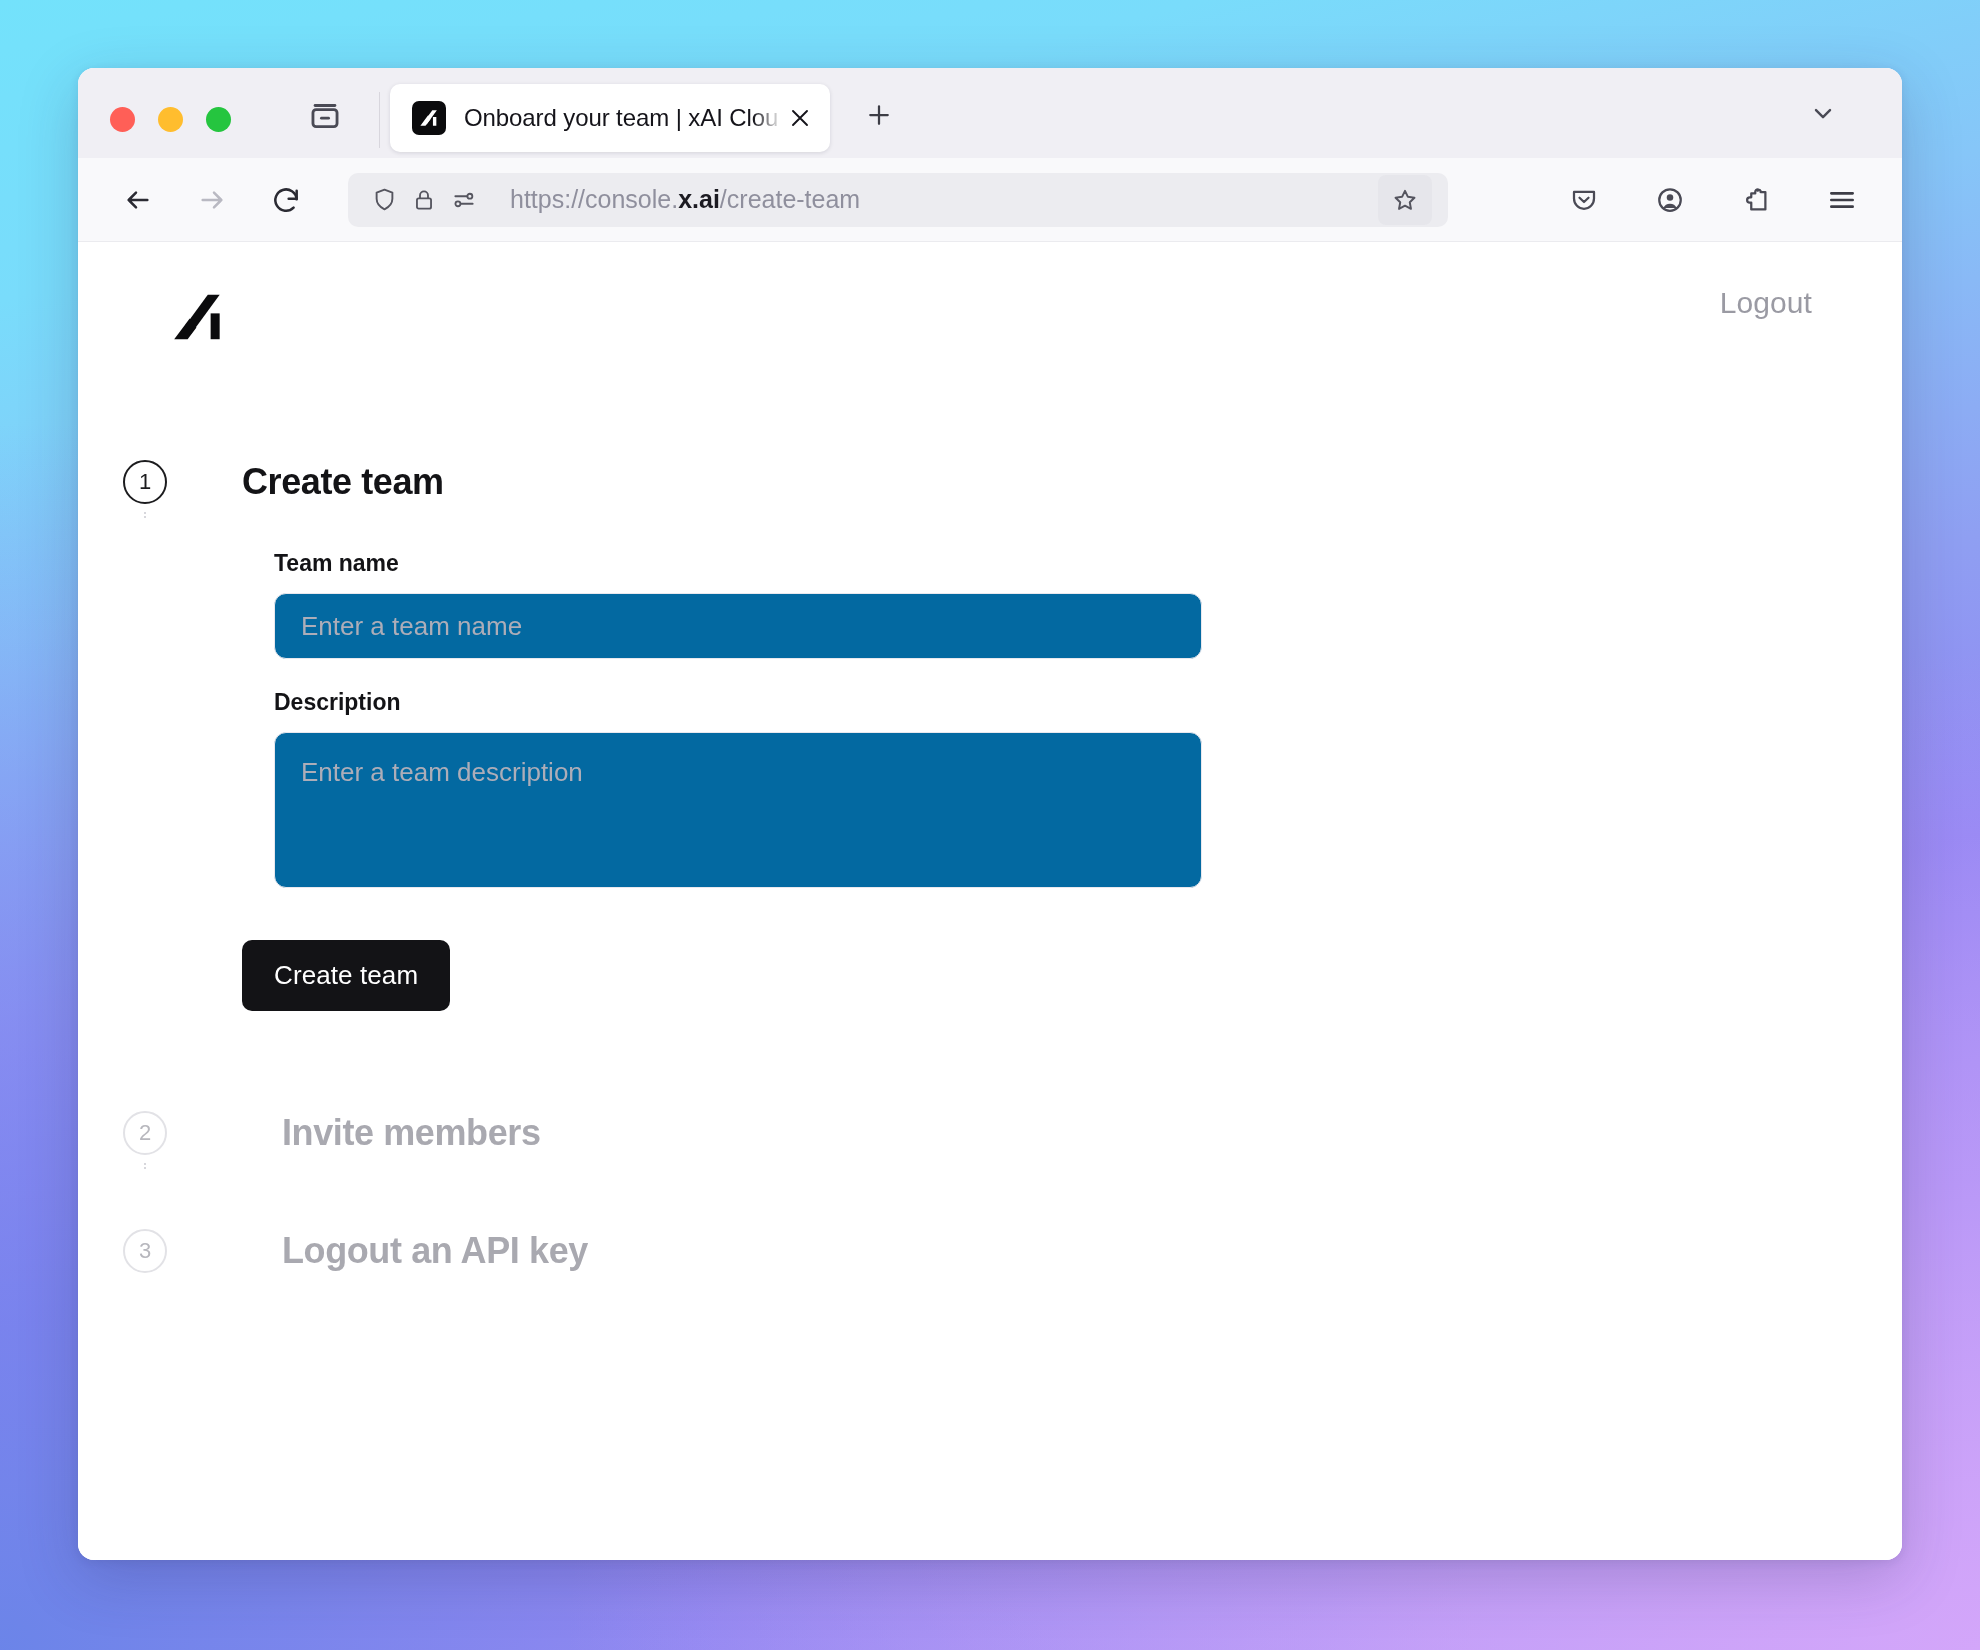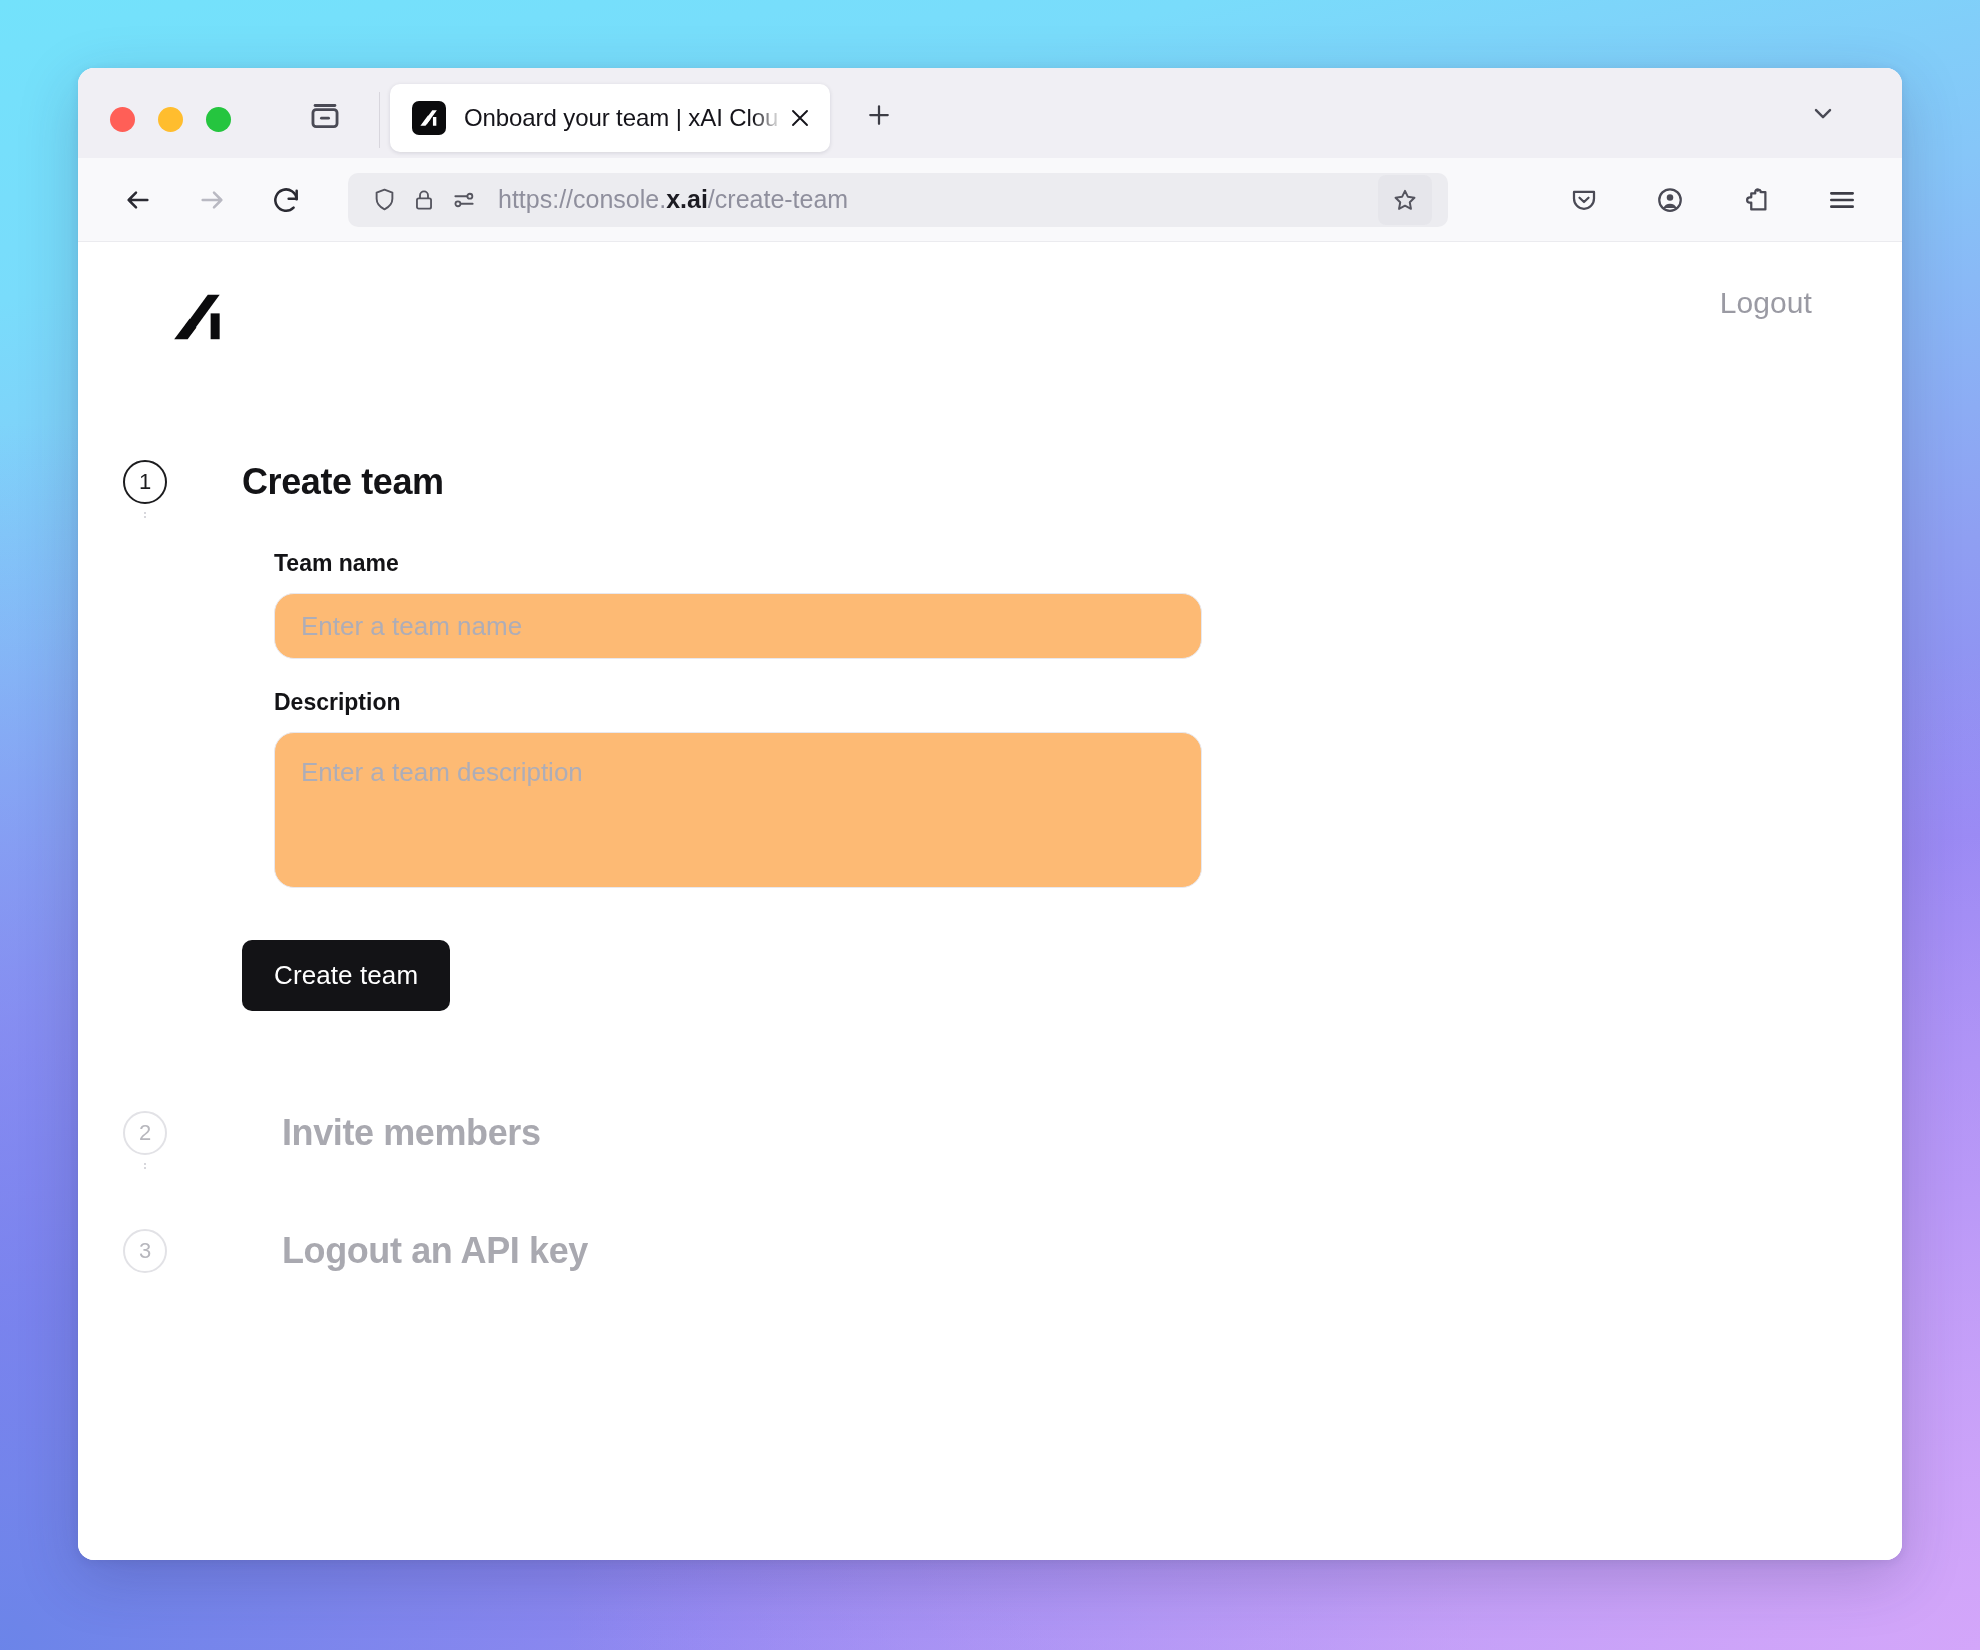--- a/index.html
+++ b/index.html
@@ -150,21 +150,21 @@
   }
   .urlbar-icon {
     width: 40px; height: 40px;
     display: flex; align-items: center; justify-content: center;
     flex: 0 0 auto;
   }
   .url-text {
     flex: 1 1 auto;
     font-size: 25px;
     color: #8f8f9d;
-    margin-left: 14px;
+    margin-left: 26px;
     white-space: nowrap;
     overflow: hidden;
   }
   .url-text b { color: #1c1b22; font-weight: 700; }
 
   .urlbar-star {
     width: 54px; height: 50px;
     display: flex; align-items: center; justify-content: center;
     border-radius: 8px;
     background: #e6e6eb;
@@ -271,23 +271,23 @@
     color: #131316;
     margin-bottom: 16px;
   }
 
   .text-input, .text-area {
     display: block;
     width: 928px;
     font-family: "Liberation Sans", sans-serif;
     font-size: 26px;
     color: #15151a;
-    background: #fdba74;
+    background: #0369a1;
     border: 1.5px solid #e8e8ee;
-    border-radius: 20px;
+    border-radius: 12px;
     padding: 0 26px;
     outline: none;
   }
   .text-input { height: 66px; }
   .text-area {
     height: 156px;
     padding: 22px 26px;
     resize: none;
     line-height: 1.35;
   }

